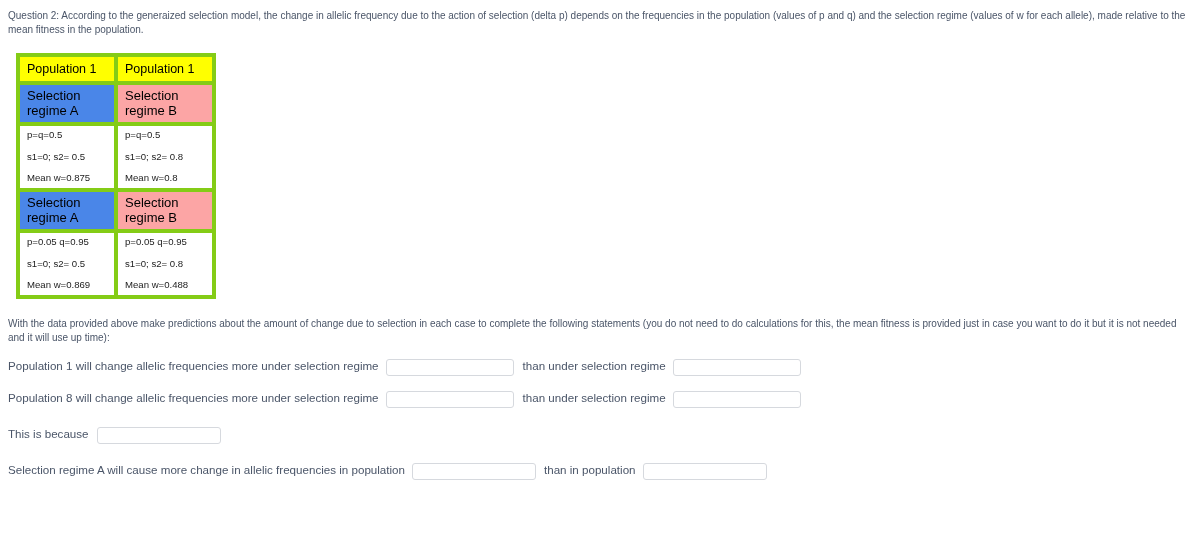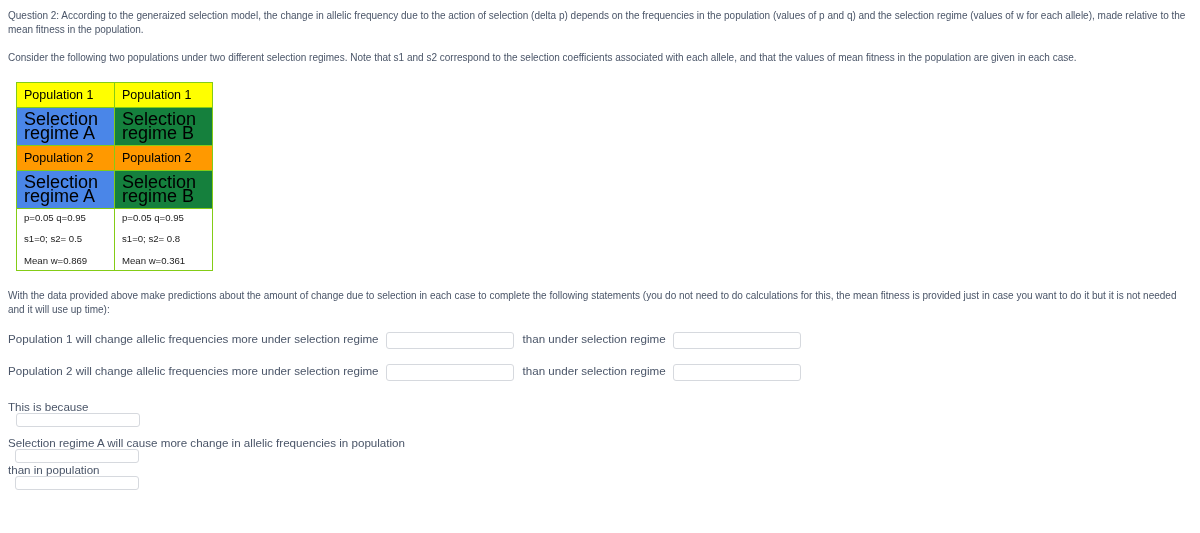--- a/index.html
+++ b/index.html
@@ -37,45 +37,45 @@
   .table-wrap {
     margin-top: 16px;
     margin-left: 8px;
   }
   table.popdata {
     border-collapse: collapse;
     table-layout: fixed;
     width: 197px;
   }
   table.popdata td {
-    border: 1px solid #84cc16;
+    border: 4px solid #84cc16;
     width: 98px;
     padding: 4px 6px 4px 7px;
     vertical-align: top;
   }
   td.hdr-pop {
     font-size: 12.5px;
     color: #000000;
     padding-top: 4px;
     padding-bottom: 4px;
     height: 24px;
     line-height: 16px;
   }
   td.pop1 { background: #ffff00; }
   td.pop2 { background: #ff9900; }
   td.regime {
-    font-size: 18px;
+    font-size: 13px;
     line-height: 14.5px;
     height: 38px;
     padding-top: 5px;
     padding-bottom: 5px;
     margin-left: 41px;
   }
   td.regime-a { background: #4a86e8; color: #000000; }
-  td.regime-b { background: #15803d; color: #000000; }
+  td.regime-b { background: #fca5a5; color: #000000; }
   td.vals {
     background: #ffffff;
     font-size: 9.6px;
     color: #222222;
     line-height: 1.1;
     padding-top: 7px;
     padding-bottom: 7px;
     height: 62px;
   }
   td.vals .v { margin: 0 0 11px 0; }
@@ -113,80 +113,87 @@
     color: #333;
     padding: 0 5px;
   }
 
   .blank-a { width: 128px; margin-left: 7px; margin-right: 9px; }
   .blank-b { width: 128px; margin-left: 7px; }
   .blank-c { width: 124px; margin-left: 7px; margin-right: 8px; }
   .blank-d { width: 124px; margin-left: 7px; }
   .blank-reason { width: 124px; margin-left: 8px; }
 
-  .row-gap-top { margin-top: 11px; flex-direction: column; }
+  .row-gap-top { margin-top: 11px; }
 </style>
 </head>
 <body>
 
 <div class="page">
 
   <p class="para para-1">Question 2: According to the generaized selection model, the change in allelic frequency due to the action of selection (delta p) depends on the frequencies in the population (values of p and q) and the selection regime (values of w for each allele), made relative to the mean fitness in the population.</p>
 
-  <p class="para para-2">Consider the following two populations under two different selection regimes. Note that s1 and s2 correspond to the selection coefficients associated with each allele, and that the values of mean fitness in the population are given in each case.</p>
 
   <div class="table-wrap">
     <table class="popdata">
       <tbody>
         <tr>
           <td class="hdr-pop pop1">Population 1</td>
           <td class="hdr-pop pop1">Population 1</td>
         </tr>
         <tr>
           <td class="regime regime-a">Selection regime A</td>
           <td class="regime regime-b">Selection regime B</td>
         </tr>
-
-        <tr>
-          <td class="hdr-pop pop2">Population 2</td>
-          <td class="hdr-pop pop2">Population 2</td>
-        </tr>
+        <tr>
+          <td class="vals">
+            <div class="v">p=q=0.5</div>
+            <div class="v">s1=0; s2= 0.5</div>
+            <div class="v">Mean w=0.875</div>
+          </td>
+          <td class="vals">
+            <div class="v">p=q=0.5</div>
+            <div class="v">s1=0; s2= 0.8</div>
+            <div class="v">Mean w=0.8</div>
+          </td>
+        </tr>
+
         <tr>
           <td class="regime regime-a">Selection regime A</td>
           <td class="regime regime-b">Selection regime B</td>
         </tr>
         <tr>
           <td class="vals">
             <div class="v">p=0.05 q=0.95</div>
             <div class="v">s1=0; s2= 0.5</div>
             <div class="v">Mean w=0.869</div>
           </td>
           <td class="vals">
             <div class="v">p=0.05 q=0.95</div>
             <div class="v">s1=0; s2= 0.8</div>
-            <div class="v">Mean w=0.361</div>
+            <div class="v">Mean w=0.488</div>
           </td>
         </tr>
       </tbody>
     </table>
   </div>
 
   <p class="para para-3">With the data provided above make predictions about the amount of change due to selection in each case to complete the following statements (you do not need to do calculations for this, the mean fitness is provided just in case you want to do it but it is not needed and it will use up time):</p>
 
   <div class="statements">
 
     <div class="stmt-row">
       <span class="stmt-text">Population 1 will change allelic frequencies more under selection regime</span>
       <input class="blank blank-a" type="text" value="" style="">
       <span class="stmt-text">than under selection regime</span>
       <input class="blank blank-b" type="text" value="" style="">
     </div>
 
     <div class="stmt-row">
-      <span class="stmt-text">Population 2 will change allelic frequencies more under selection regime</span>
+      <span class="stmt-text">Population 8 will change allelic frequencies more under selection regime</span>
       <input class="blank blank-a" type="text" value="" style="">
       <span class="stmt-text">than under selection regime</span>
       <input class="blank blank-b" type="text" value="" style="">
     </div>
 
     <div class="stmt-row row-gap-top">
       <span class="stmt-text">This is because</span>
       <input class="blank blank-reason" type="text" value="" style="">
     </div>
 

